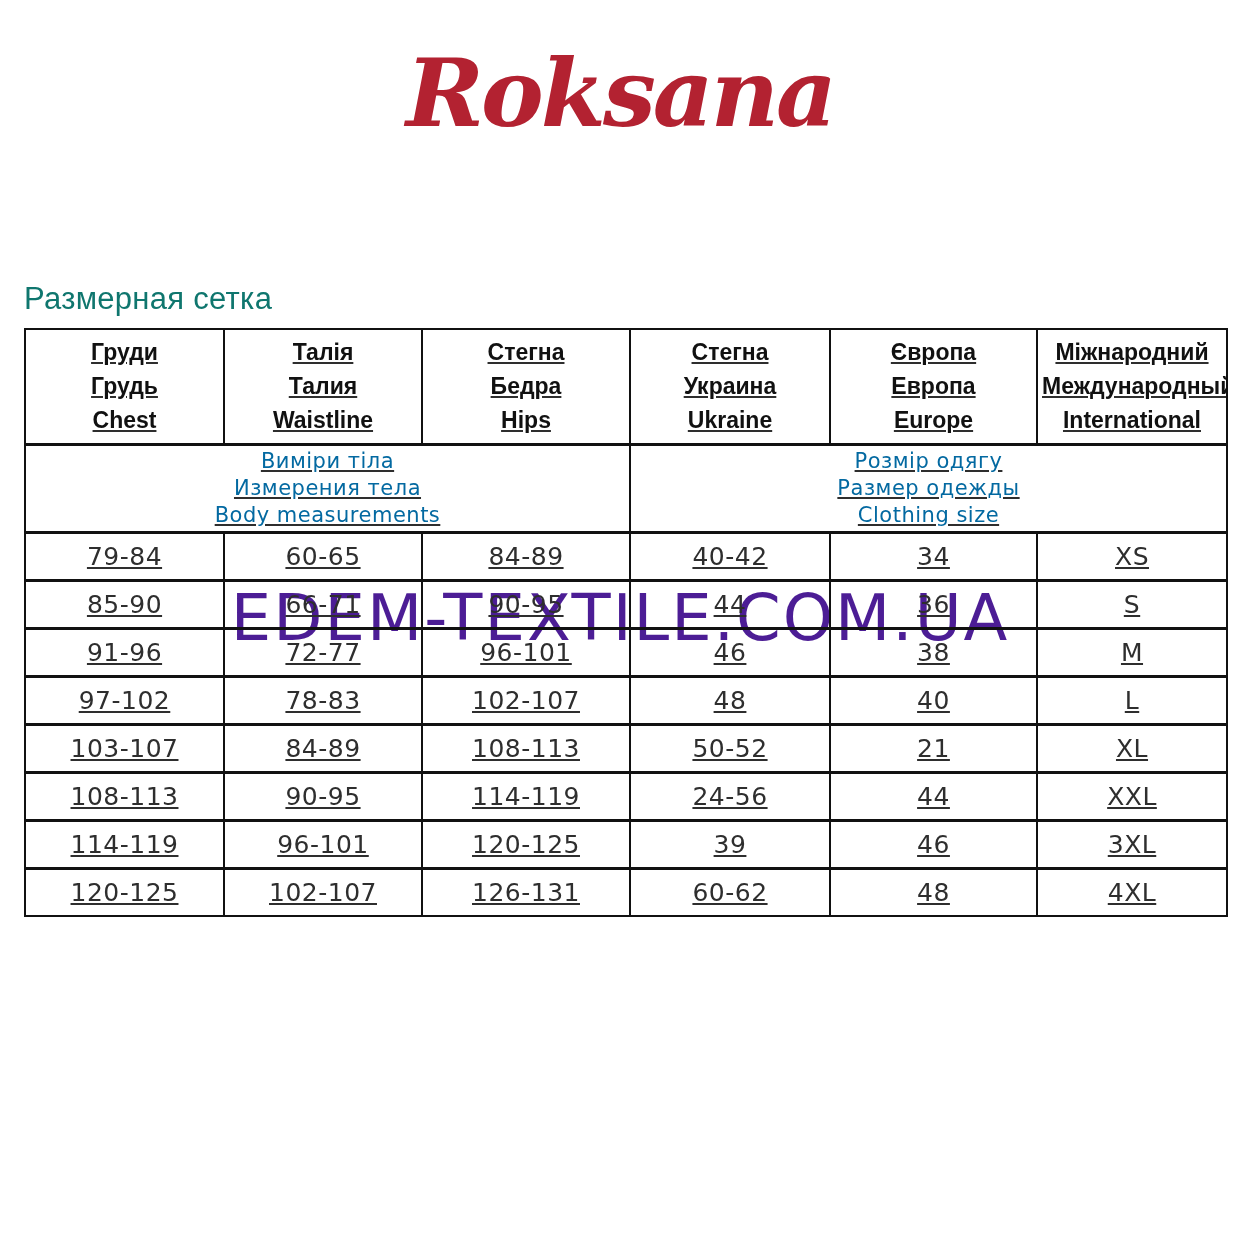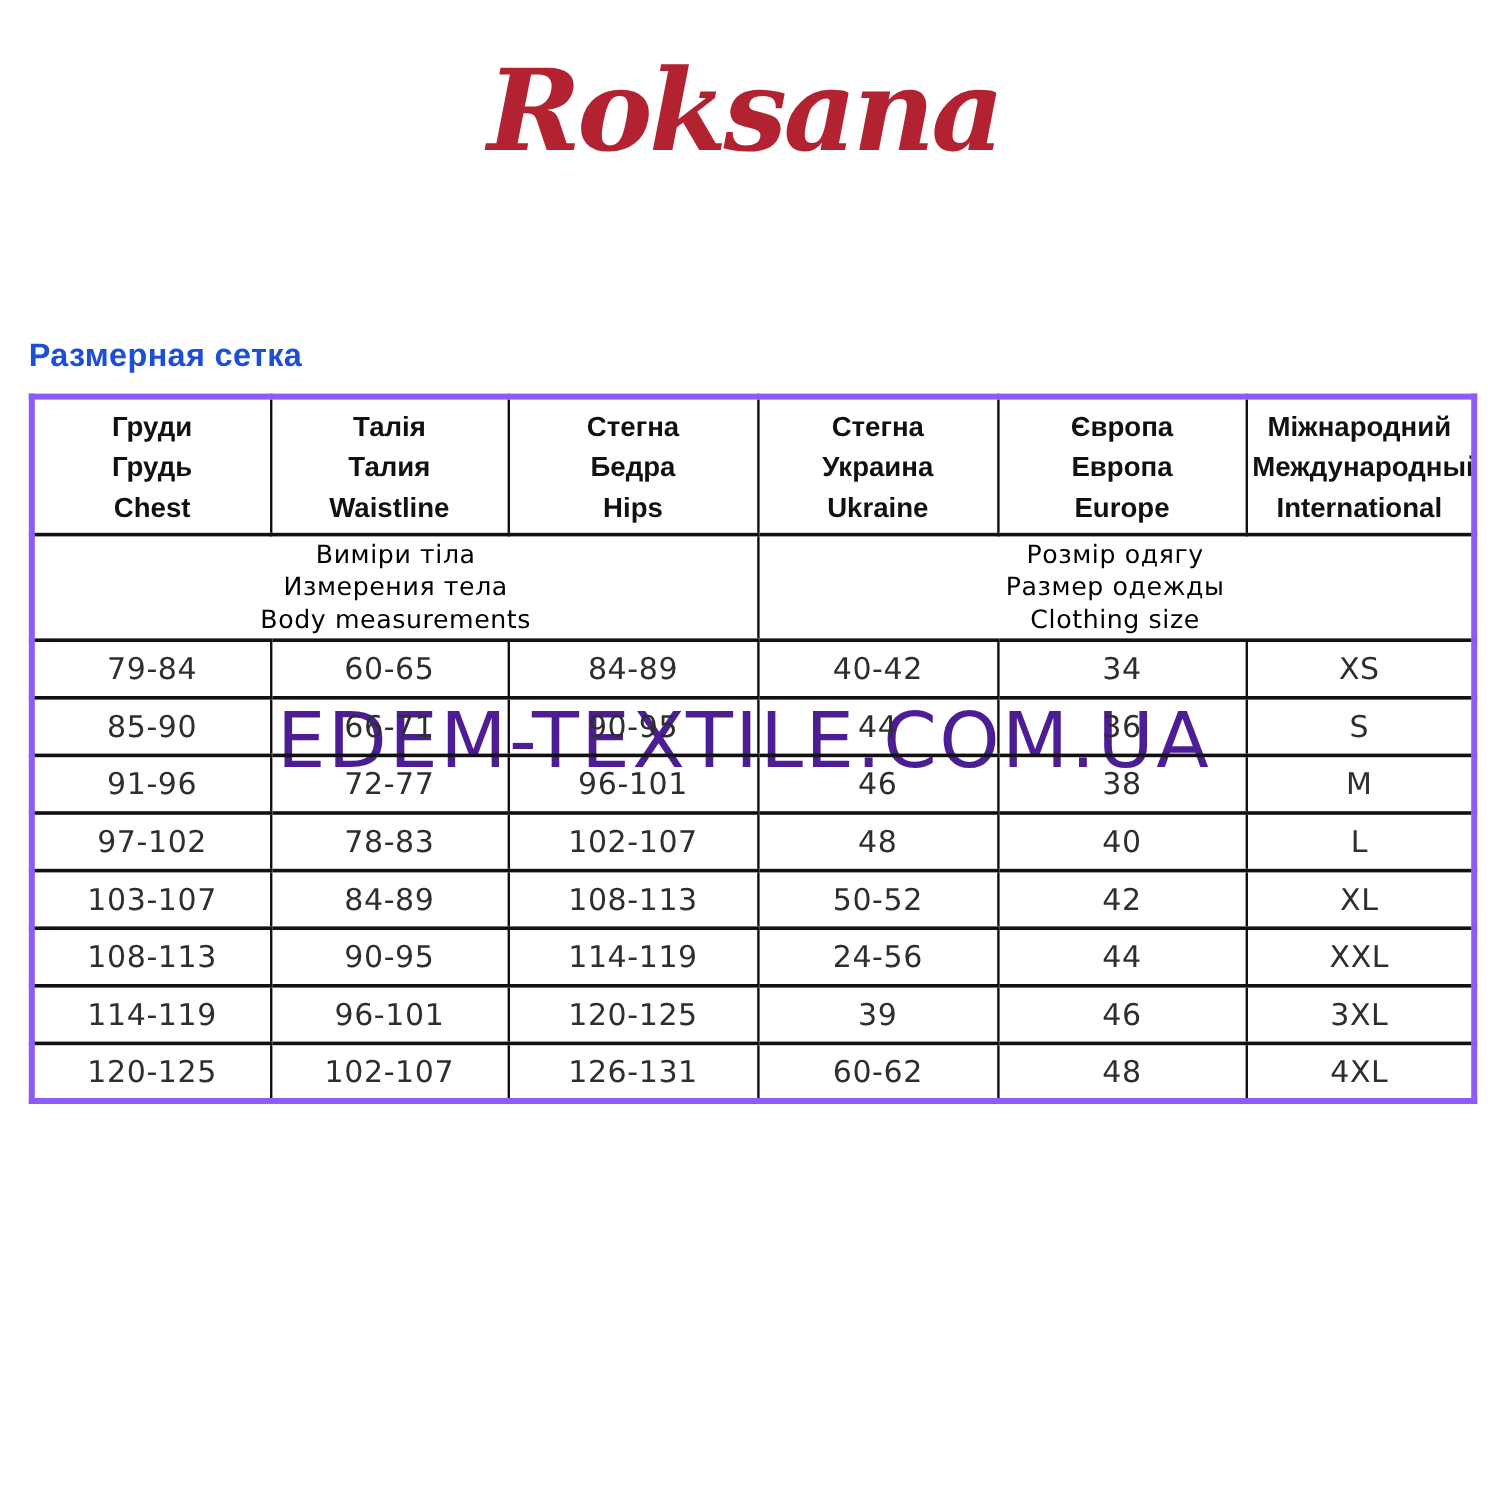--- a/index.html
+++ b/index.html
@@ -18,60 +18,61 @@
     font-family:"DejaVu Serif", serif;
     font-style:italic; font-weight:bold;
     font-size:94px; line-height:1.1;
     color:#b32231; letter-spacing:-3px;
   }
 
   
   .heading {
     position:absolute; top:281px; left:24px;
     font-family:"Liberation Sans", sans-serif;
-    font-weight:bold; font-size:27px; color:#1d4ed8;
+    font-weight:normal; font-size:31px; color:#0f766e;
     letter-spacing:0.3px;
   }
 
   
   .watermark {
     position:absolute; top:581px; left:0; width:100%;
     text-align:center; z-index:1;
     font-family:"DejaVu Sans", sans-serif;
     font-size:64px; color:#4c1d95; letter-spacing:2px;
     white-space:nowrap;
   }
 
   
   table.size-table {
     position:absolute; top:328px; left:24px;
     width:1202px; z-index:2;
     border-collapse:collapse; table-layout:fixed;
     background:transparent;
-    border:5px solid #8b5cf6;
+    border:2px solid #8b5cf6;
+    text-decoration:underline;
   }
   .size-table th, .size-table td {
     border:2px solid #111;
     text-align:center; vertical-align:middle;
     padding:2px 4px; overflow:hidden;
   }
   
   .size-table thead tr.hdr-main th {
     height:115px;
     font-family:"Liberation Sans", sans-serif;
     font-weight:bold; font-size:23px; line-height:34px;
     color:#111;
   }
   .hdr-line { display:block; }
   
   .size-table thead tr.hdr-sub th {
     height:84px; border-top-width:3px;
     font-family:"DejaVu Sans", sans-serif;
     font-weight:normal; font-size:21px; line-height:27px;
-    color:#000000; letter-spacing:0.5px;
+    color:#0369a1; letter-spacing:0.5px;
   }
   
   .size-table tbody td {
     height:48px; border-top-width:3px;
     font-size:25px; color:#2e2e2e; letter-spacing:0.5px;
   }
 </style>
 </head>
 <body>
 
@@ -169,21 +170,21 @@
         <td>102-107</td>
         <td>48</td>
         <td>40</td>
         <td>L</td>
       </tr>
       <tr>
         <td>103-107</td>
         <td>84-89</td>
         <td>108-113</td>
         <td>50-52</td>
-        <td>42</td>
+        <td>21</td>
         <td>XL</td>
       </tr>
       <tr>
         <td>108-113</td>
         <td>90-95</td>
         <td>114-119</td>
         <td>24-56</td>
         <td>44</td>
         <td>XXL</td>
       </tr>

